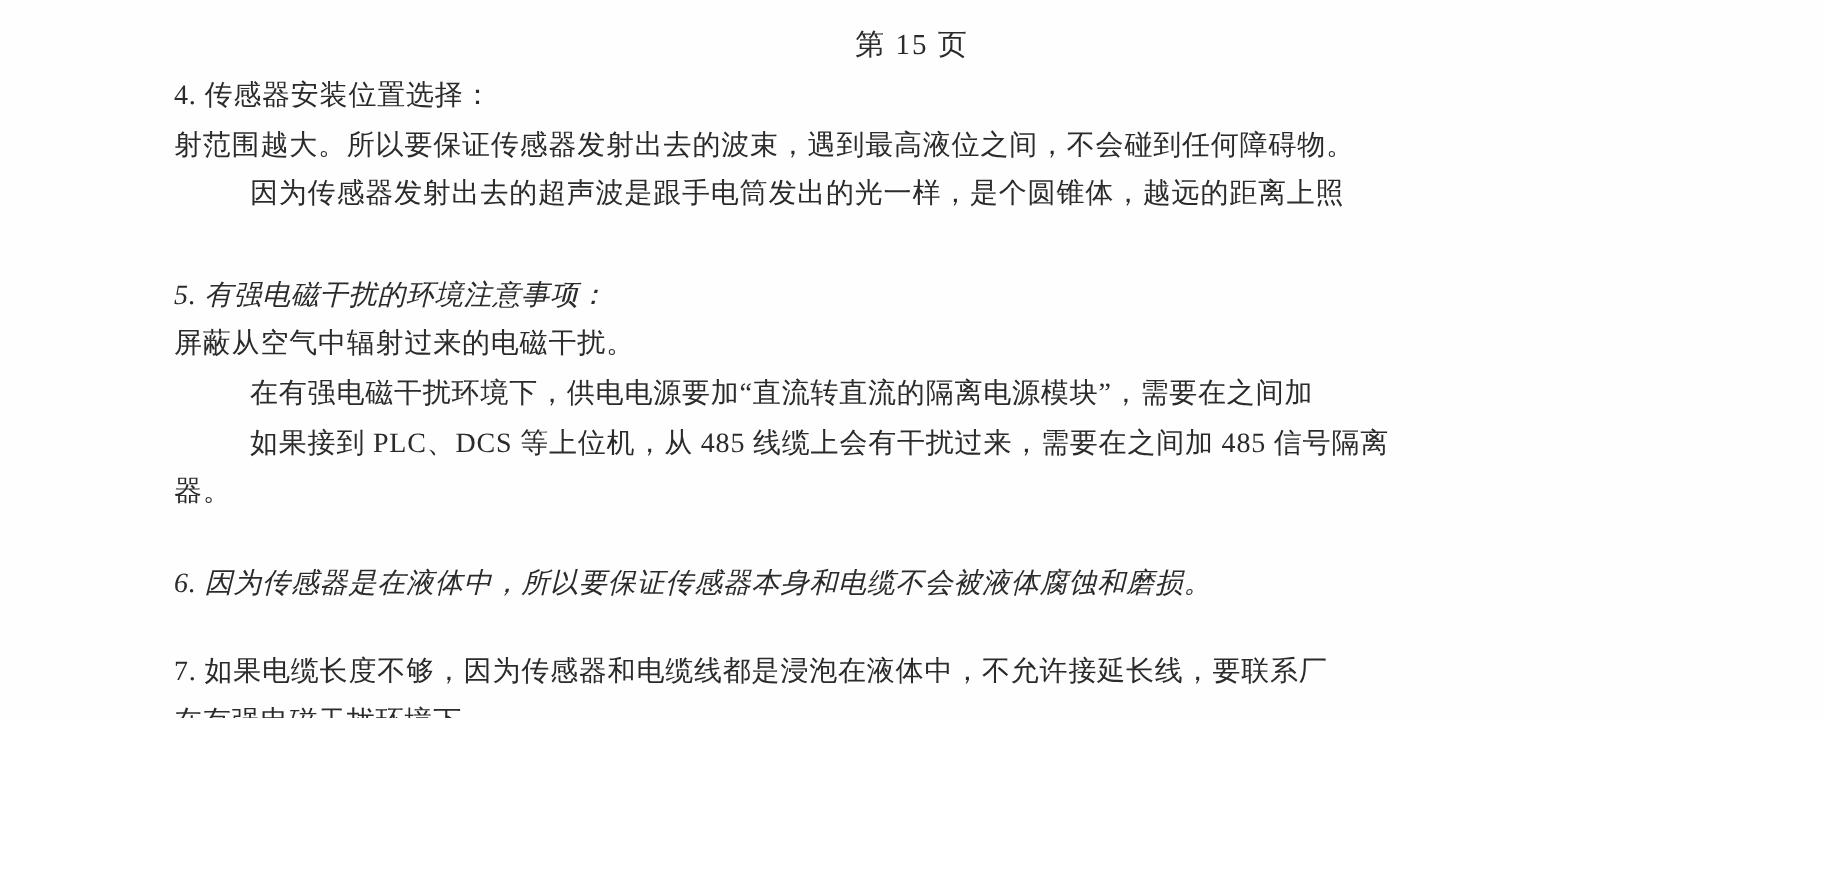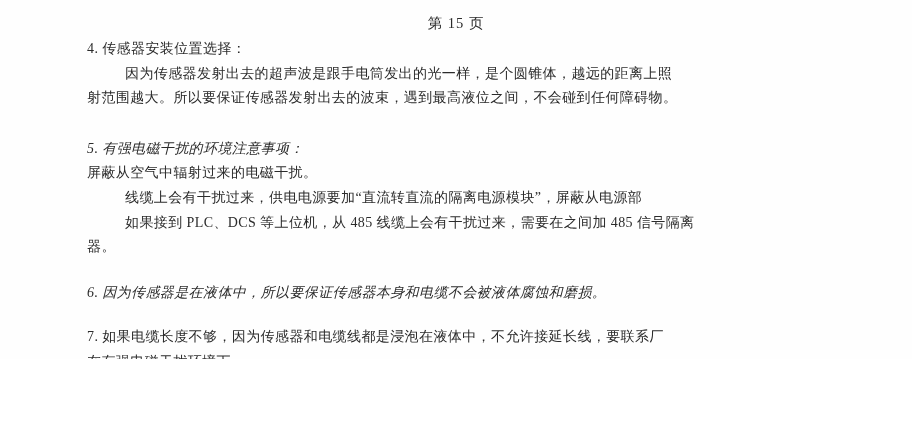--- a/index.html
+++ b/index.html
@@ -42,26 +42,26 @@
 </head>
 <body>
 
 <div class="page">
 
   <div class="page-header">第 15 页</div>
 
   <div class="doc-body">
 
     <p class="line">4. 传感器安装位置选择：</p>
+    <p class="line">射范围越大。所以要保证传感器发射出去的波束，遇到最高液位之间，不会碰到任何障碍物。</p>
     <p class="line indent">因为传感器发射出去的超声波是跟手电筒发出的光一样，是个圆锥体，越远的距离上照</p>
-    <p class="line">射范围越大。所以要保证传感器发射出去的波束，遇到最高液位之间，不会碰到任何障碍物。</p>
 
     <p class="line gap-lg">5. 有强电磁干扰的环境注意事项：</p>
     <p class="line">屏蔽从空气中辐射过来的电磁干扰。</p>
-    <p class="line indent">线缆上会有干扰过来，供电电源要加“直流转直流的隔离电源模块”，屏蔽从电源部</p>
+    <p class="line indent">在有强电磁干扰环境下，供电电源要加“直流转直流的隔离电源模块”，需要在之间加</p>
     <p class="line indent">如果接到 PLC、DCS 等上位机，从 485 线缆上会有干扰过来，需要在之间加 485 信号隔离</p>
     <p class="line">器。</p>
 
     <p class="line gap-md">6. 因为传感器是在液体中，所以要保证传感器本身和电缆不会被液体腐蚀和磨损。</p>
 
     <p class="line gap-sm">7. 如果电缆长度不够，因为传感器和电缆线都是浸泡在液体中，不允许接延长线，要联系厂</p>
     <p class="line">在有强电磁干扰环境下。</p>
 
   </div>
 </div>

